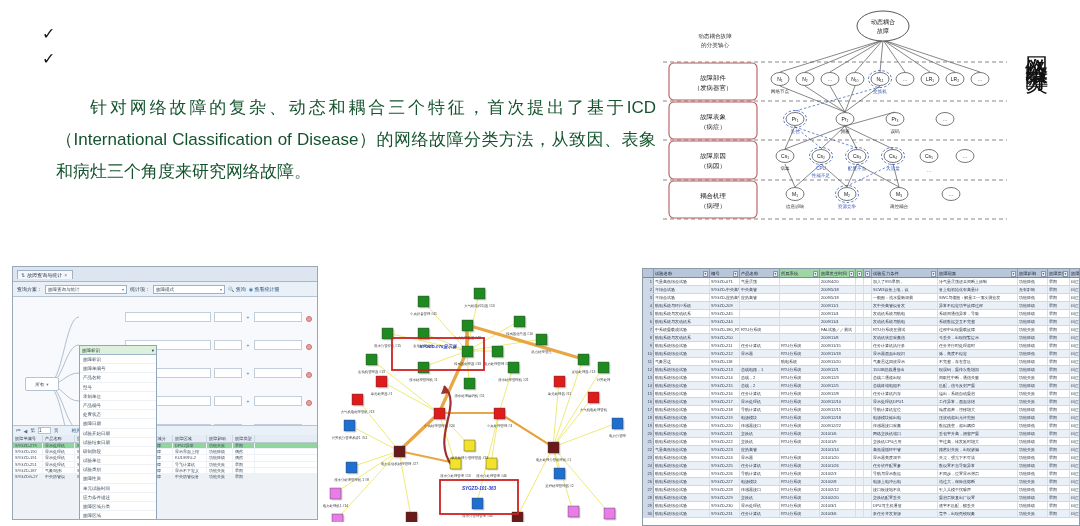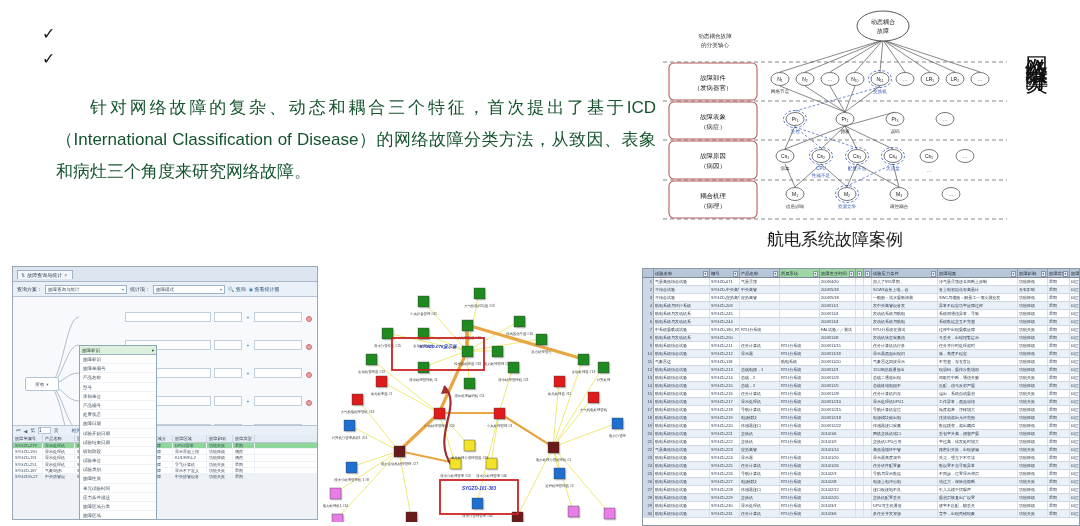--- a/index.html
+++ b/index.html
@@ -280,21 +280,20 @@
         <text x="244" y="192" font-size="5" fill="#111" text-anchor="middle" font-family="&quot;Liberation Sans&quot;, sans-serif">M₃</text>
         <text x="244" y="204" font-size="4.6" fill="#333" text-anchor="middle" font-family="&quot;Liberation Sans&quot;, sans-serif">调控耦合</text>
         <ellipse cx="296" cy="190" rx="9" ry="6.5" fill="#fff" stroke="#555" stroke-width="0.8"></ellipse>
         <text x="296" y="192" font-size="5" fill="#111" text-anchor="middle" font-family="&quot;Liberation Sans&quot;, sans-serif">…</text>
         <text x="200" y="139" font-size="5" fill="#555" text-anchor="middle" font-family="&quot;Liberation Sans&quot;, sans-serif">…</text>
         <text x="274" y="168" font-size="5" fill="#555" text-anchor="middle" font-family="&quot;Liberation Sans&quot;, sans-serif">…</text>
       </svg>
   </div>
 
   <div class="vert-title">网络故障分类</div>
-  <div class="dia-caption">航电系统故障案例</div>
 
   <div class="app">
 
     <div class="app-tabbar">
       <div class="app-tab">
         <span class="ic">⇅</span>
         <span>故障查询与统计</span>
         <span class="x">×</span>
       </div>
     </div>

